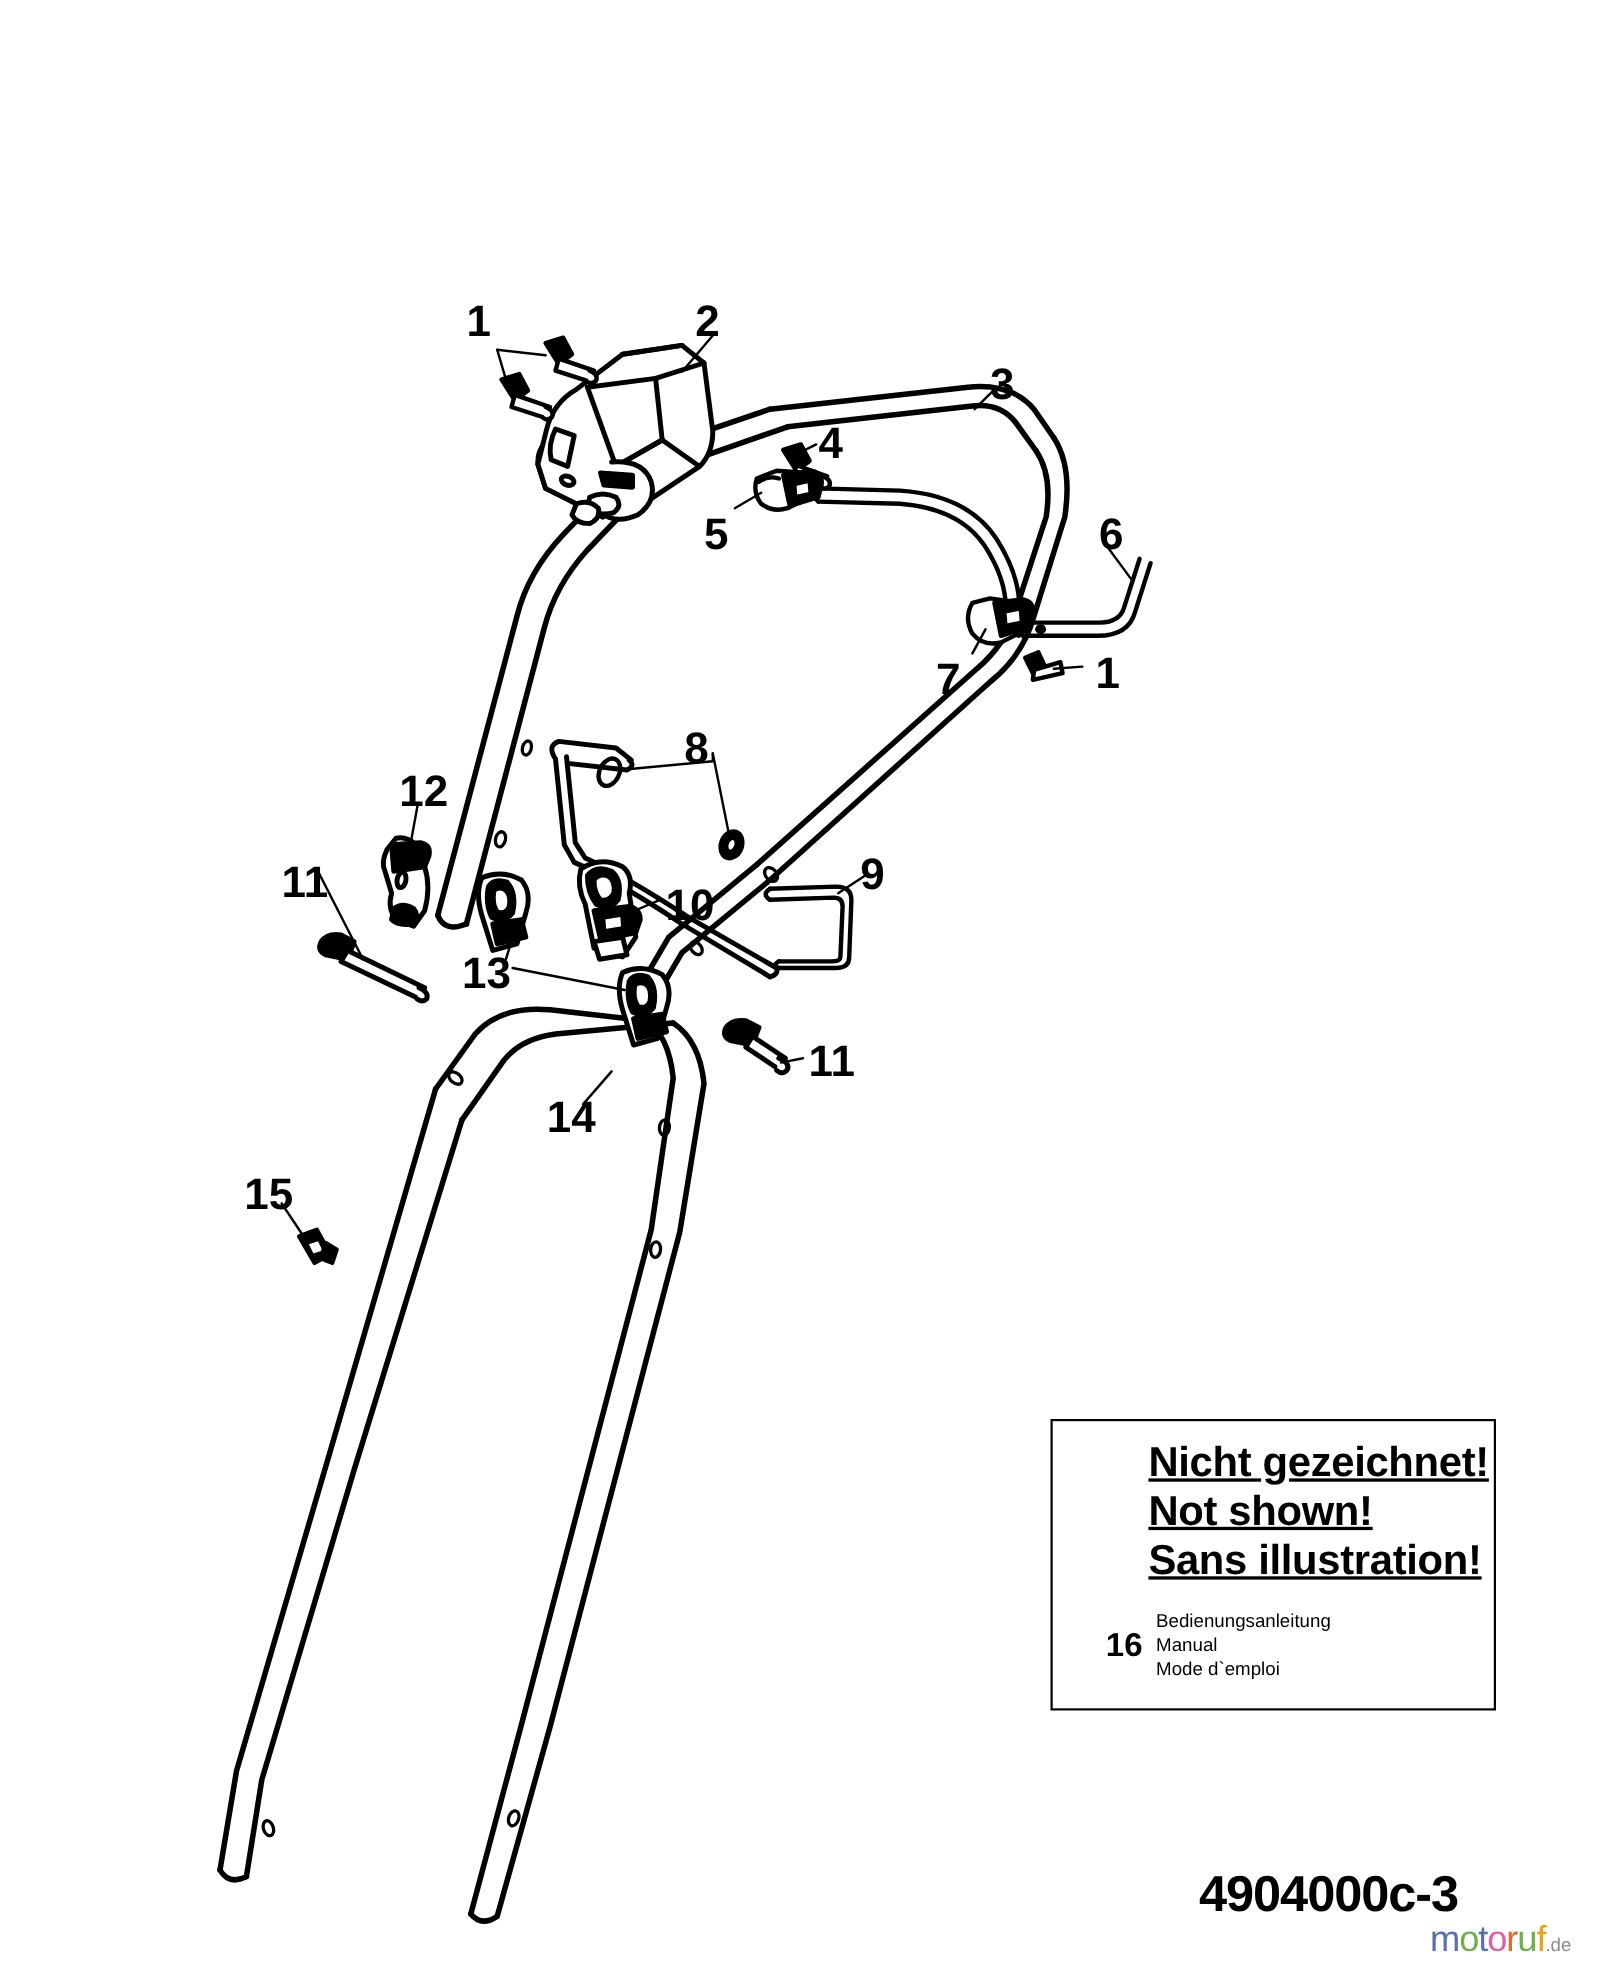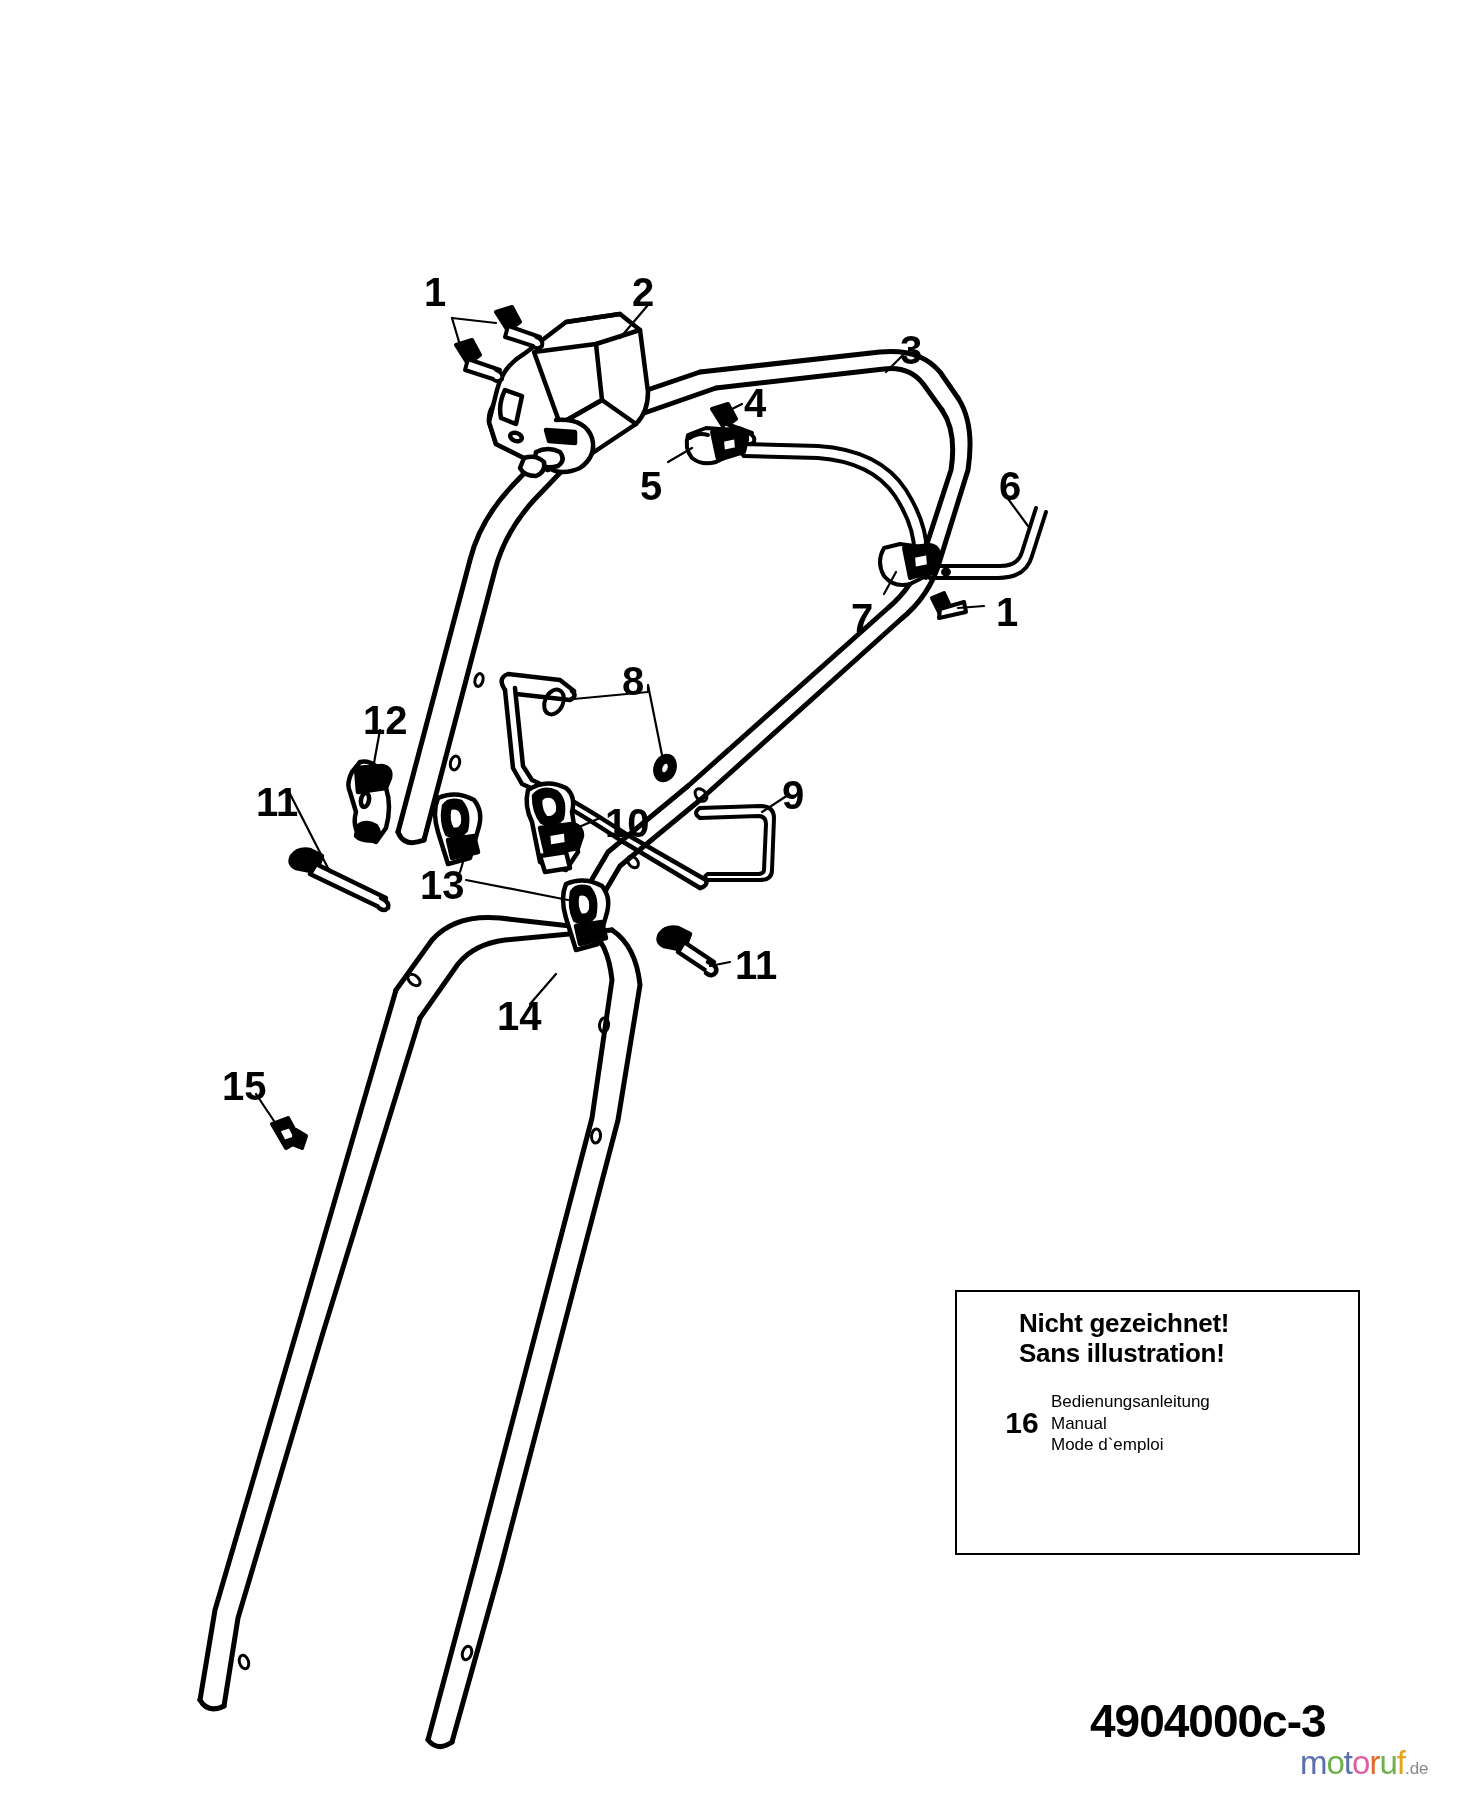--- a/index.html
+++ b/index.html
@@ -7,22 +7,22 @@
        font-family:"Liberation Sans", sans-serif;color:#000;}
   #stage{position:absolute;left:0;top:0;width:1467px;height:1800px;background:#fff;}
   svg#drawing{position:absolute;left:0;top:0;width:1467px;height:1800px;}
 
   .callout{position:absolute;font-weight:bold;font-size:40px;line-height:1;
            color:#000;white-space:nowrap;}
 
   
   #infobox{position:absolute;left:955px;top:1290px;width:405px;height:265px;
            border:2px solid #000;background:#fff;box-sizing:border-box;}
-  #infobox .big{font-weight:bold;font-size:26px;line-height:1.17;margin:0;
-                padding-left:62px;padding-top:16px;letter-spacing:-0.3px;}
+  #infobox .big{font-weight:bold;font-size:38px;line-height:1.17;margin:0;
+                padding-left:87px;padding-top:16px;letter-spacing:-0.3px;text-decoration:underline;}
   #infobox .big div{white-space:nowrap;}
   #infobox .rowwrap{display:flex;align-items:center;margin-top:22px;padding-left:36px;}
   #infobox .num{font-weight:bold;font-size:30px;width:58px;text-align:center;}
   #infobox .descs{font-size:17px;line-height:1.28;font-weight:normal;}
 
   
   #partno{position:absolute;left:1090px;top:1694px;font-weight:bold;font-size:46px;
           letter-spacing:-1px;white-space:nowrap;}
   
   #logo{position:absolute;left:1300px;top:1746px;font-family:Liberation Sans, sans-serif;
@@ -276,20 +276,21 @@
   <div class="callout" style="left:782px;top:775px;">9</div>
   <div class="callout" style="left:605px;top:803px;">10</div>
   <div class="callout" style="left:420px;top:865px;">13</div>
   <div class="callout" style="left:735px;top:945px;">11</div>
   <div class="callout" style="left:497px;top:996px;">14</div>
   <div class="callout" style="left:222px;top:1066px;">15</div>
 
   <div id="infobox">
     <div class="big">
       <div>Nicht gezeichnet!</div>
+      <div>Not shown!</div>
       <div>Sans illustration!</div>
     </div>
     <div class="rowwrap">
       <div class="num">16</div>
       <div class="descs">
         <div>Bedienungsanleitung</div>
         <div>Manual</div>
         <div>Mode d`emploi</div>
       </div>
     </div>

